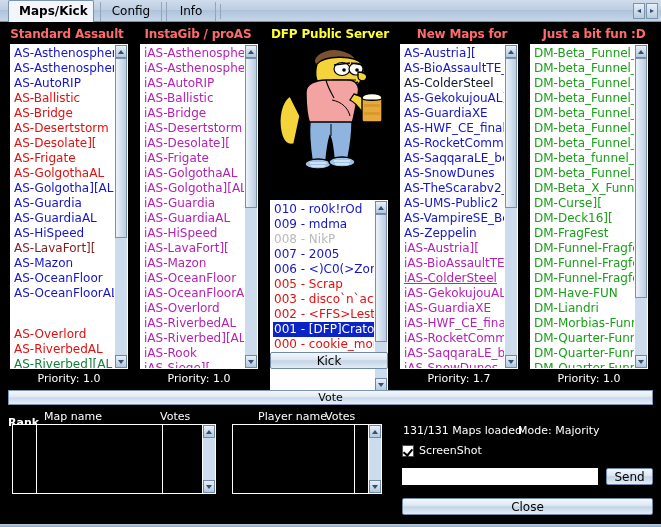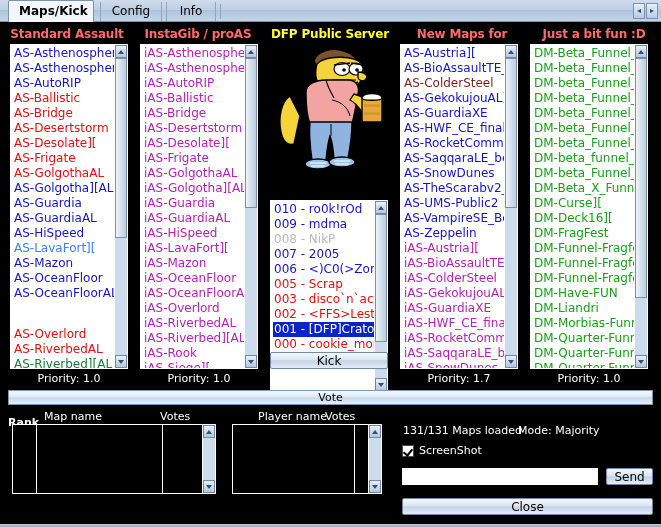--- a/index.html
+++ b/index.html
@@ -198,21 +198,21 @@
         <div class="litem" style="color: rgb(224, 16, 16);">AS-Ballistic</div>
         <div class="litem" style="color: rgb(224, 16, 16);">AS-Bridge</div>
         <div class="litem" style="color: rgb(224, 16, 16);">AS-Desertstorm</div>
         <div class="litem" style="color: rgb(224, 16, 16);">AS-Desolate][</div>
         <div class="litem" style="color: rgb(224, 16, 16);">AS-Frigate</div>
         <div class="litem" style="color: rgb(224, 16, 16);">AS-GolgothaAL</div>
         <div class="litem" style="color: rgb(21, 21, 200);">AS-Golgotha][AL</div>
         <div class="litem" style="color: rgb(21, 21, 200);">AS-Guardia</div>
         <div class="litem" style="color: rgb(21, 21, 200);">AS-GuardiaAL</div>
         <div class="litem" style="color: rgb(21, 21, 200);">AS-HiSpeed</div>
-        <div class="litem" style="color: #3b82f6;">AS-LavaFort][</div>
+        <div class="litem" style="color: #7f1d1d;">AS-LavaFort][</div>
         <div class="litem" style="color: rgb(21, 21, 200);">AS-Mazon</div>
         <div class="litem" style="color: rgb(21, 21, 200);">AS-OceanFloor</div>
         <div class="litem" style="color: rgb(21, 21, 200);">AS-OceanFloorAL</div>
         <div class="litem" style="color: rgb(224, 16, 16); margin-top: 26px;">AS-Overlord</div>
         <div class="litem" style="color: rgb(224, 16, 16);">AS-RiverbedAL</div>
         <div class="litem" style="color: #15803d; text-decoration: underline;">AS-Riverbed][AL</div>
         <div class="litem" style="color: #be185d;">AS-Rook</div>
         <div class="litem" style="color: rgb(224, 16, 16);">AS-Siege][</div>
       </div>
     <div class="vscroll">
@@ -326,34 +326,34 @@
       <div class="vbtn down"></div>
     </div>
   </div>
 
   <div class="btn" style="left:270px;top:352px;width:118px;height:17px;">Kick</div>
 
   <div class="listbox" style="left:400px;top:44px;width:118px;height:325px;">
     <div class="listinner">
         <div class="litem" style="color: rgb(21, 21, 200);">AS-Austria][</div>
         <div class="litem" style="color: rgb(21, 21, 200);">AS-BioAssaultTE_Final_I</div>
-        <div class="litem" style="color: #7f1d1d;">AS-ColderSteel</div>
+        <div class="litem" style="color: #0f172a;">AS-ColderSteel</div>
         <div class="litem" style="color: rgb(21, 21, 200);">AS-GekokujouAL][</div>
         <div class="litem" style="color: rgb(21, 21, 200);">AS-GuardiaXE</div>
         <div class="litem" style="color: rgb(21, 21, 200);">AS-HWF_CE_finalbeta</div>
         <div class="litem" style="color: rgb(21, 21, 200);">AS-RocketCommandSE</div>
         <div class="litem" style="color: rgb(21, 21, 200);">AS-SaqqaraLE_beta</div>
         <div class="litem" style="color: rgb(21, 21, 200);">AS-SnowDunes</div>
         <div class="litem" style="color: rgb(21, 21, 200);">AS-TheScarabv2_beta</div>
         <div class="litem" style="color: rgb(21, 21, 200);">AS-UMS-Public2</div>
         <div class="litem" style="color: rgb(21, 21, 200);">AS-VampireSE_Beta5</div>
         <div class="litem" style="color: rgb(21, 21, 200);">AS-Zeppelin</div>
         <div class="litem" style="color: rgb(180, 35, 180);">iAS-Austria][</div>
         <div class="litem" style="color: rgb(180, 35, 180);">iAS-BioAssaultTE_Final_</div>
-        <div class="litem" style="color: rgb(180, 35, 180);">iAS-ColderSteel</div>
+        <div class="litem" style="color: rgb(180, 35, 180); text-decoration: underline;">iAS-ColderSteel</div>
         <div class="litem" style="color: rgb(180, 35, 180);">iAS-GekokujouAL][</div>
         <div class="litem" style="color: rgb(180, 35, 180);">iAS-GuardiaXE</div>
         <div class="litem" style="color: rgb(180, 35, 180);">iAS-HWF_CE_finalbeta</div>
         <div class="litem" style="color: rgb(180, 35, 180);">iAS-RocketCommandSE</div>
         <div class="litem" style="color: rgb(180, 35, 180);">iAS-SaqqaraLE_beta</div>
         <div class="litem" style="color: rgb(180, 35, 180);">iAS-SnowDunes</div>
       </div>
     <div class="vscroll">
       <div class="vbtn up"></div>
       <div class="vtrack">

